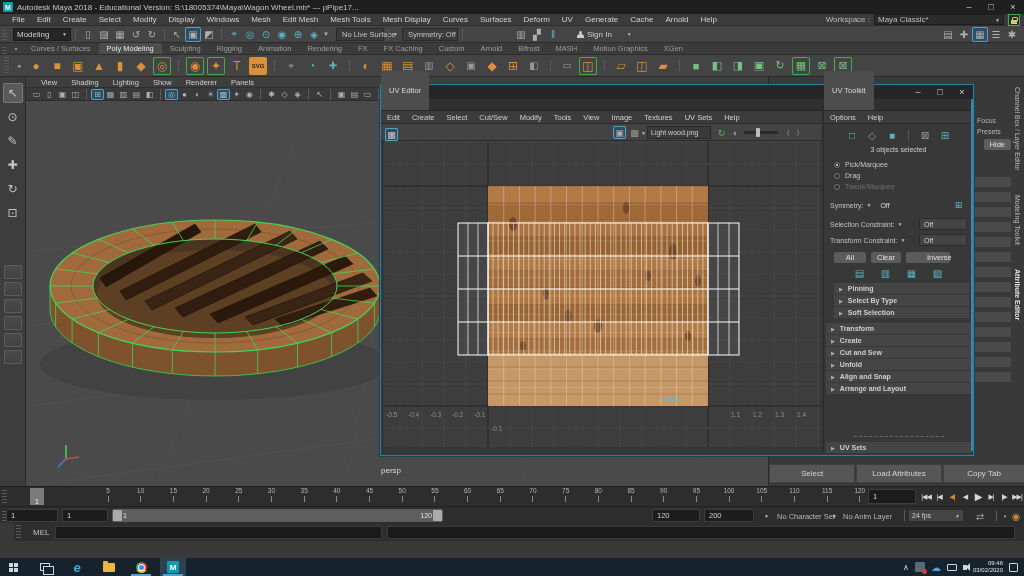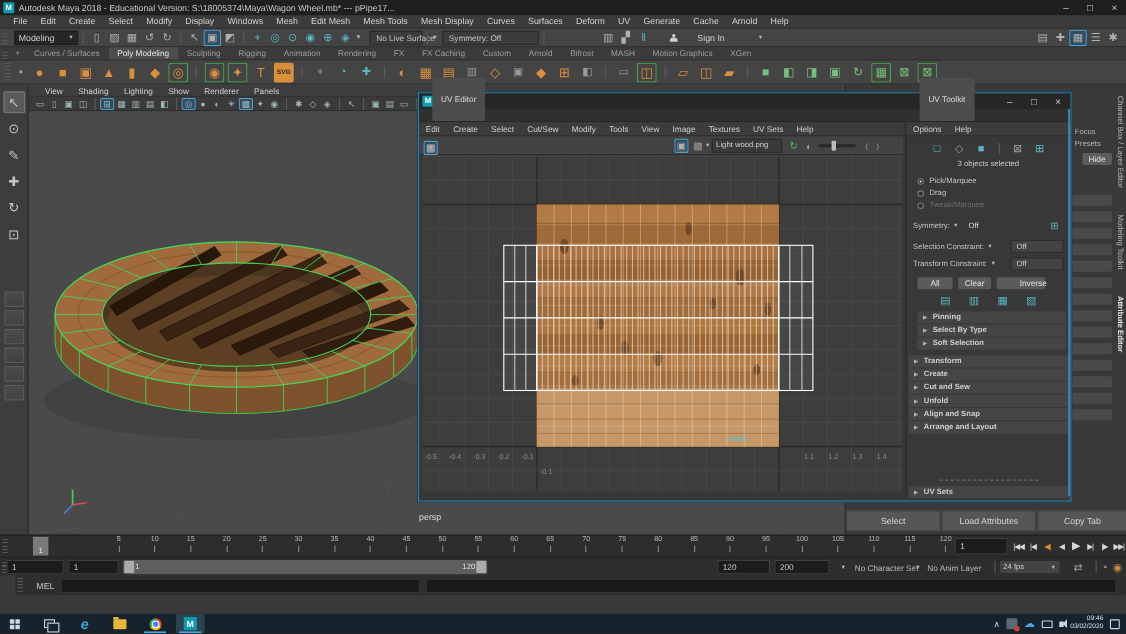--- a/index.html
+++ b/index.html
@@ -34,21 +34,21 @@
   .menu-item { font-size:8px; color:#d2d2d2; padding:0 6px; white-space:nowrap; }
   .workspace { margin-left:auto; display:flex; align-items:center; gap:4px; padding-right:4px; font-size:8px; color:#bdbdbd; }
   .ws-box { display:flex; align-items:center; background:#2b2b2b; border:1px solid #1d1d1d; height:11px; width:130px; padding:0 3px; justify-content:space-between; font-size:8px; }
   .lockbox { width:12px; height:12px; border:1px solid #3fae4a; background:#2b2b2b; position:relative; }
   .lockbox::before { content:""; position:absolute; left:3px; top:2px; width:4px; height:3px; border:1px solid #cfcf70; border-bottom:none; border-radius:2px 2px 0 0; }
   .lockbox::after { content:""; position:absolute; left:2px; top:5px; width:6px; height:4px; background:#cfcf70; }
   
   .statusline { left:0; top:26px; width:1024px; height:17px; background:#444; display:flex; align-items:center; border-bottom:1px solid #2c2c2c; }
   .mode-dd { display:flex; align-items:center; justify-content:space-between; background:#262626; border:1px solid #1b1b1b; width:58px; height:13px; font-size:8px; padding:0 3px; margin-left:4px; color:#cfcfcf; }
   .txt-box { display:flex; align-items:center; background:#3b3b3b; border:1px solid #2a2a2a; height:13px; font-size:7.5px; padding:0 5px; color:#c4c4c4; white-space:nowrap; }
-  .signin { display:flex; align-items:center; gap:18px; font-size:8px; color:#d0d0d0; }
+  .signin { display:flex; align-items:center; gap:3px; font-size:8px; color:#d0d0d0; }
   .person { width:7px; height:7px; position:relative; }
   .person::before { content:""; position:absolute; left:2px; top:0; width:3px; height:3px; border-radius:50%; background:#cfcfcf; }
   .person::after { content:""; position:absolute; left:0; top:3px; width:7px; height:4px; border-radius:3px 3px 0 0; background:#cfcfcf; }
   
   .shelftabs { left:0; top:43px; width:1024px; height:12px; background:#3b3b3b; display:flex; align-items:center; border-bottom:1px solid #2d2d2d; }
   .shelf-tab { font-size:7.5px; color:#9c9c9c; padding:1px 8px 1px; white-space:nowrap; }
   .shelf-tab.active { background:#4d4d4d; color:#e8e8e8; border-radius:2px 2px 0 0; }
   .shelficons { left:0; top:55px; width:1024px; height:22px; background:#444; display:flex; align-items:center; border-bottom:1px solid #2a2a2a; gap:3px; padding-left:2px; }
   .shelficons .ic { width:18px; height:18px; }
   
@@ -70,21 +70,21 @@
   .hide-btn { background:#5d5d5d; border-radius:2px; font-size:7.5px; color:#e0e0e0; padding:1px 6px; }
   .attr-bars { position:absolute; left:4px; top:100px; width:238px; display:flex; flex-direction:column; gap:5px; }
   .attr-bar { height:10px; background:#4a4a4a; border-radius:1px; }
   .vtabs { position:absolute; right:0; top:10px; width:13px; display:flex; flex-direction:column; gap:24px; align-items:center; }
   .vtab { writing-mode:vertical-rl; font-size:7px; color:#b8b8b8; white-space:nowrap; }
   .dock-btn { background:#565656; border:1px solid #404040; font-size:8px; color:#d6d6d6; display:flex; align-items:center; justify-content:center; }
   
   .uvwin { left:380px; top:84px; width:594px; height:372px; background:#373737; border:1px solid #2f7fa5; box-shadow:0 0 0 1px #14455c; z-index:10; }
   .uv-titlebar { height:14px; background:#262626; display:flex; align-items:center; }
   .uv-tabrow { height:12px; background:#303030; display:flex; align-items:flex-end; border-bottom:1px solid #262626; }
-  .pane-tab { font-size:7.5px; color:#dadada; background:#4d4d4d; padding:15px 8px; border-radius:2px 2px 0 0; margin-left:12px; }
+  .pane-tab { font-size:7.5px; color:#dadada; background:#4d4d4d; padding:15px 8px; border-radius:2px 2px 0 0; margin-left:0; }
   .uv-menus { height:13px; background:#3c3c3c; display:flex; align-items:center; border-bottom:1px solid #2b2b2b; }
   .uv-menu-item { font-size:7.5px; color:#d0d0d0; padding:0 6px; white-space:nowrap; }
   .uv-toolbar { height:17px; background:#434343; border-bottom:1px solid #2b2b2b; position:relative; }
   .uv-toolbar .ic { width:13px; height:13px; font-size:9px; position:absolute; top:2px; }
   .texname { position:absolute; left:266px; top:2px; width:64px; height:13px; background:#3a3a3a; border:1px solid #2a2a2a; font-size:7px; color:#cfcfcf; display:flex; align-items:center; padding:0 3px; white-space:nowrap; }
   .uv-canvas { position:absolute; left:3px; top:56px; width:436px; height:306px; background:#3d3d3d; overflow:hidden; }
   .toolkit { position:absolute; left:442px; top:14px; width:150px; height:352px; background:#383838; border-left:1px solid #2a2a2a; }
   .tk-label { font-size:7px; color:#c2c2c2; }
   .tk-value-box { background:#434343; border:1px solid #2c2c2c; height:12px; font-size:7px; color:#cfcfcf; display:flex; align-items:center; padding:0 4px; }
   .tk-btn { background:#5b5b5b; border-radius:2px; font-size:7.5px; color:#e2e2e2; padding:1px 0; text-align:center; }
@@ -182,20 +182,28 @@
         <span class="menu-item">Mesh Display</span>
         <span class="menu-item">Curves</span>
         <span class="menu-item">Surfaces</span>
         <span class="menu-item">Deform</span>
         <span class="menu-item">UV</span>
         <span class="menu-item">Generate</span>
         <span class="menu-item">Cache</span>
         <span class="menu-item">Arnold</span>
         <span class="menu-item">Help</span>
       </div>
+    <div class="workspace">
+      <span>Workspace :</span>
+      <span class="ws-box">
+        <span>Maya Classic*</span>
+        <span class="caret">▼</span>
+      </span>
+      <span class="lockbox"></span>
+    </div>
   </div>
 
   <div class="abs statusline">
     <div class="grip"></div>
     <div class="mode-dd">
       <span>Modeling</span>
       <span class="caret">▼</span>
     </div>
     <div class="vsep"></div>
     <div class="row">
@@ -213,21 +221,21 @@
         <span class="ic tl">◎</span>
         <span class="ic tl">⊙</span>
         <span class="ic tl">◉</span>
         <span class="ic tl">⊕</span>
         <span class="ic tl">◈</span>
         <span class="ic tiny">▼</span>
       </div>
     <div class="txt-box" style="margin-left:6px;width:48px;">No Live Surface</div>
     <div class="vsep"></div>
       <span class="caret">▼</span>
-    <div class="txt-box" style="margin-left:4px;width:88px;">Symmetry: Off</div>
+    <div class="txt-box" style="margin-left:4px;width:56px;">Symmetry: Off</div>
     <div class="vsep"></div>
     <div class="row" style="margin-left:46px;">
         <span class="ic ">▥</span>
         <span class="ic ">▞</span>
         <span class="ic tl">‖</span>
       </div>
     <div class="signin" style="margin-left:16px;">
       <span class="person"></span>
       <span>Sign In</span>
       <span class="caret" style="margin-left:12px;">▼</span>

